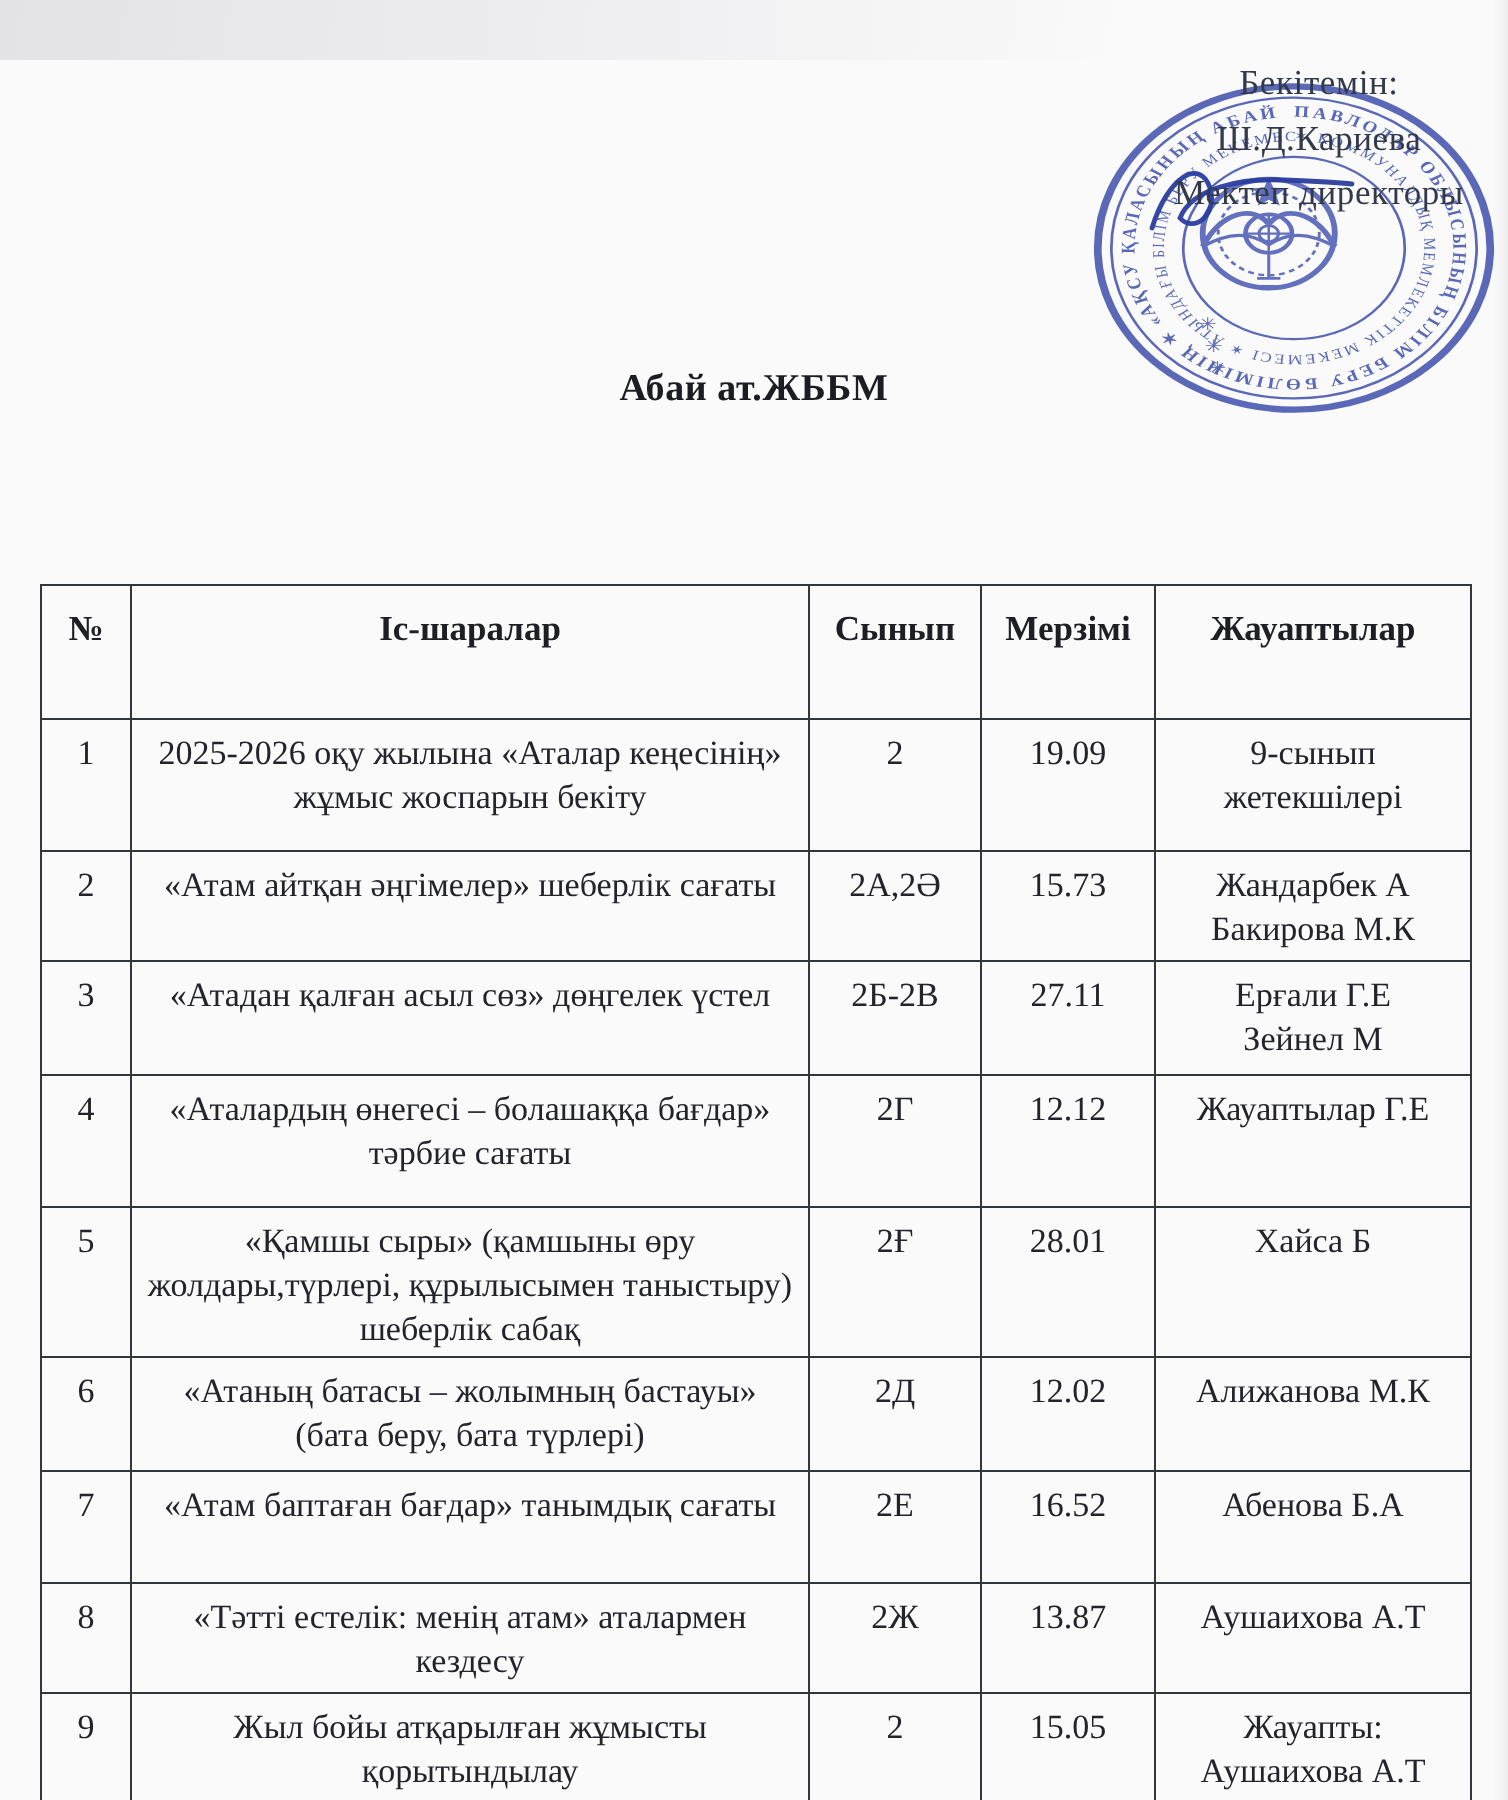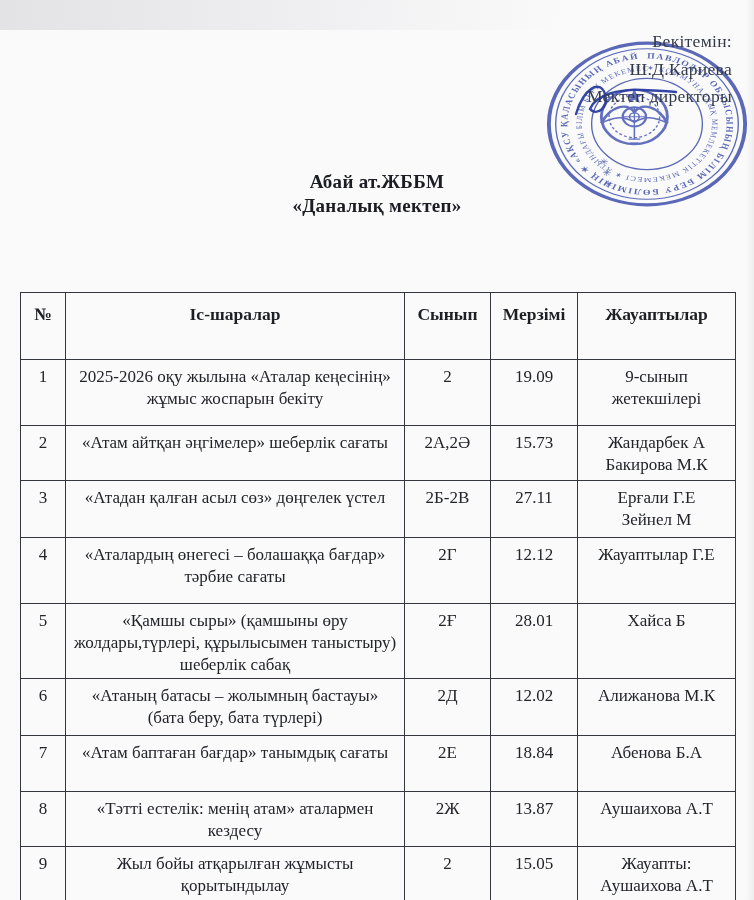--- a/index.html
+++ b/index.html
@@ -24,27 +24,27 @@
   .stamp-wrap{
     position:absolute;left:545px;top:40px;width:204px;height:168px;
     opacity:.88;
   }
   .stamp-wrap svg{width:100%;height:100%;display:block}
   .signature-wrap{
     position:absolute;left:568px;top:76px;width:112px;height:48px;
   }
   .approval{
     position:absolute;top:28px;right:22px;
-    text-align:right;font-size:17.5px;line-height:27.5px;
+    text-align:center;font-size:17.5px;line-height:27.5px;
     color:#323948;letter-spacing:.3px;
   }
 
   
   .title-block{
-    position:absolute;top:170px;left:0;width:100%;
+    position:absolute;top:183px;left:0;width:100%;
     text-align:center;font-weight:700;font-size:19px;line-height:23.5px;
     color:#1b1d23;letter-spacing:.3px;
   }
 
   
   table.plan{
     position:absolute;top:292px;left:20px;width:715px;
     border-collapse:collapse;table-layout:fixed;
     font-size:17px;color:#22242a;
   }
@@ -124,21 +124,20 @@
 </div>
 
 <div class="approval">
   <div>Бекітемін:</div>
   <div>Ш.Д.Кариева</div>
   <div>Мектеп директоры</div>
 </div>
 
 <div class="title-block">
   <div>Абай ат.ЖББМ</div>
-  <div>«Даналық мектеп»</div>
 </div>
 
 <table class="plan">
   <colgroup>
     <col style="width:45px">
       <col style="width:339px">
       <col style="width:86px">
       <col style="width:87px">
       <col style="width:158px">
   </colgroup>
@@ -199,21 +198,21 @@
     <td class="c-event">«Атаның батасы – жолымның бастауы» (бата беру, бата түрлері)</td>
     <td class="c-grade">2Д</td>
     <td class="c-date">12.02</td>
     <td class="c-owner">Алижанова М.К</td>
   </tr>
 
   <tr>
     <td class="c-no">7</td>
     <td class="c-event">«Атам баптаған бағдар» танымдық сағаты</td>
     <td class="c-grade">2Е</td>
-    <td class="c-date">18.84</td>
+    <td class="c-date">16.52</td>
     <td class="c-owner">Абенова Б.А</td>
   </tr>
 
   <tr>
     <td class="c-no">8</td>
     <td class="c-event">«Тәтті естелік: менің атам» аталармен кездесу</td>
     <td class="c-grade">2Ж</td>
     <td class="c-date">13.87</td>
     <td class="c-owner">Аушаихова А.Т</td>
   </tr>

